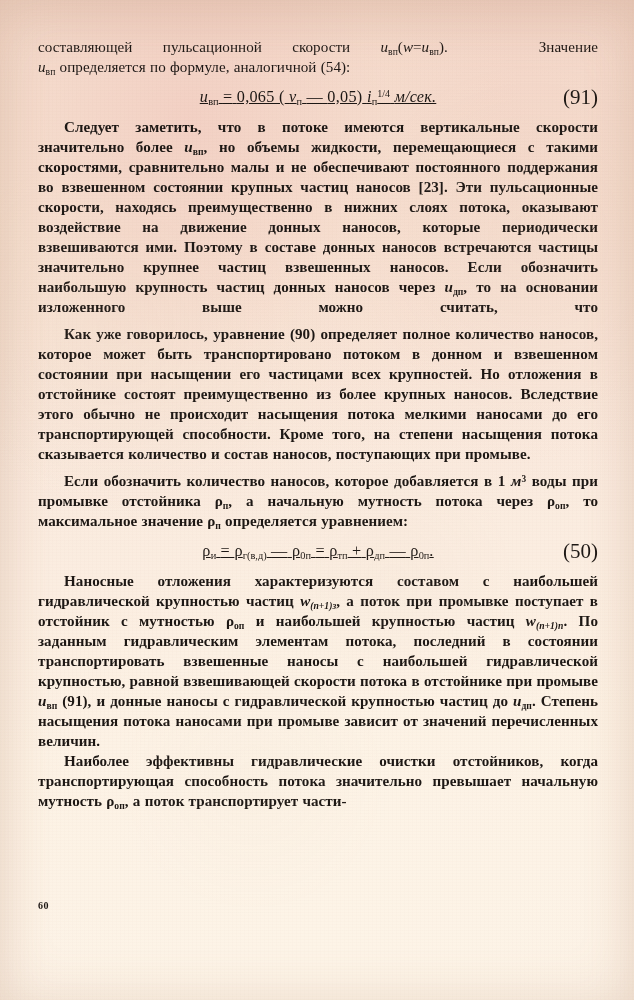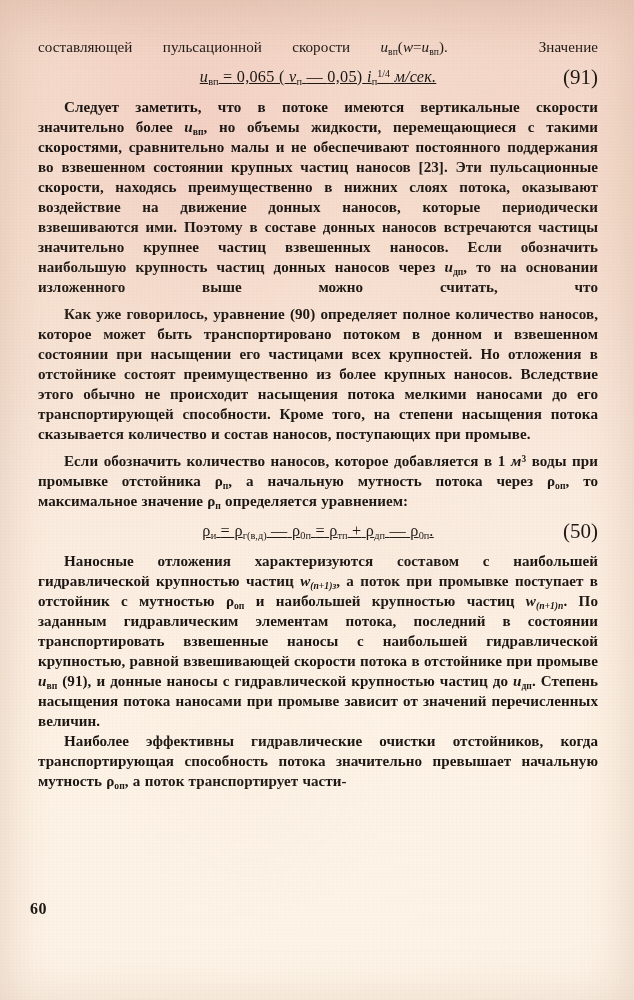--- a/index.html
+++ b/index.html
@@ -120,35 +120,37 @@
   .unit {
     font-style: italic;
     letter-spacing: 0.2px;
   }
 
   .gap-sm { height: 7px; }
   .gap-eq { height: 5px; }
 
   .pagenum {
     position: absolute;
-    left: 30px;
+    left: 38px;
     top: 900px;
-    font-size: 16px;
+    font-size: 10px;
     font-weight: bold;
     letter-spacing: 0.4px;
   }
 </style>
 </head>
 <body>
 
 <div class="page">
 
   <div class="textblock">
 
     <p class="body"><span>составляющей пульсационной скорости </span><span class="mathvar"><span>u</span><sub>вп</sub></span><span>(</span><span class="mathvar">w</span><span>=</span><span class="mathvar"><span>u</span><sub>вп</sub></span><span>).</span>&nbsp;&nbsp;&nbsp;<span>Значение</span>
+    </p>
+    <p class="body last-ragged"><span class="mathvar"><span>u</span><sub>вп</sub></span><span> определяется по формуле, аналогичной (54):</span>
     </p>
 
     <div class="gap-eq"></div>
 
     <div class="eq-row">
       <span class="eq-body"><span class="mathvar"><span>u</span><sub>вп</sub></span>&nbsp;<span>=</span>&nbsp;<span>0,065 (</span>&nbsp;<span class="mathvar"><span>v</span><sub>п</sub></span>&nbsp;<span>—</span>&nbsp;<span>0,05)</span>&nbsp;<span class="mathvar"><span>i</span><sub>п</sub><sup>1/4</sup></span>&nbsp;<span class="unit">м/сек.</span></span>
       <span class="eq-num">(91)</span>
     </div>
 
     <div class="gap-eq"></div>

